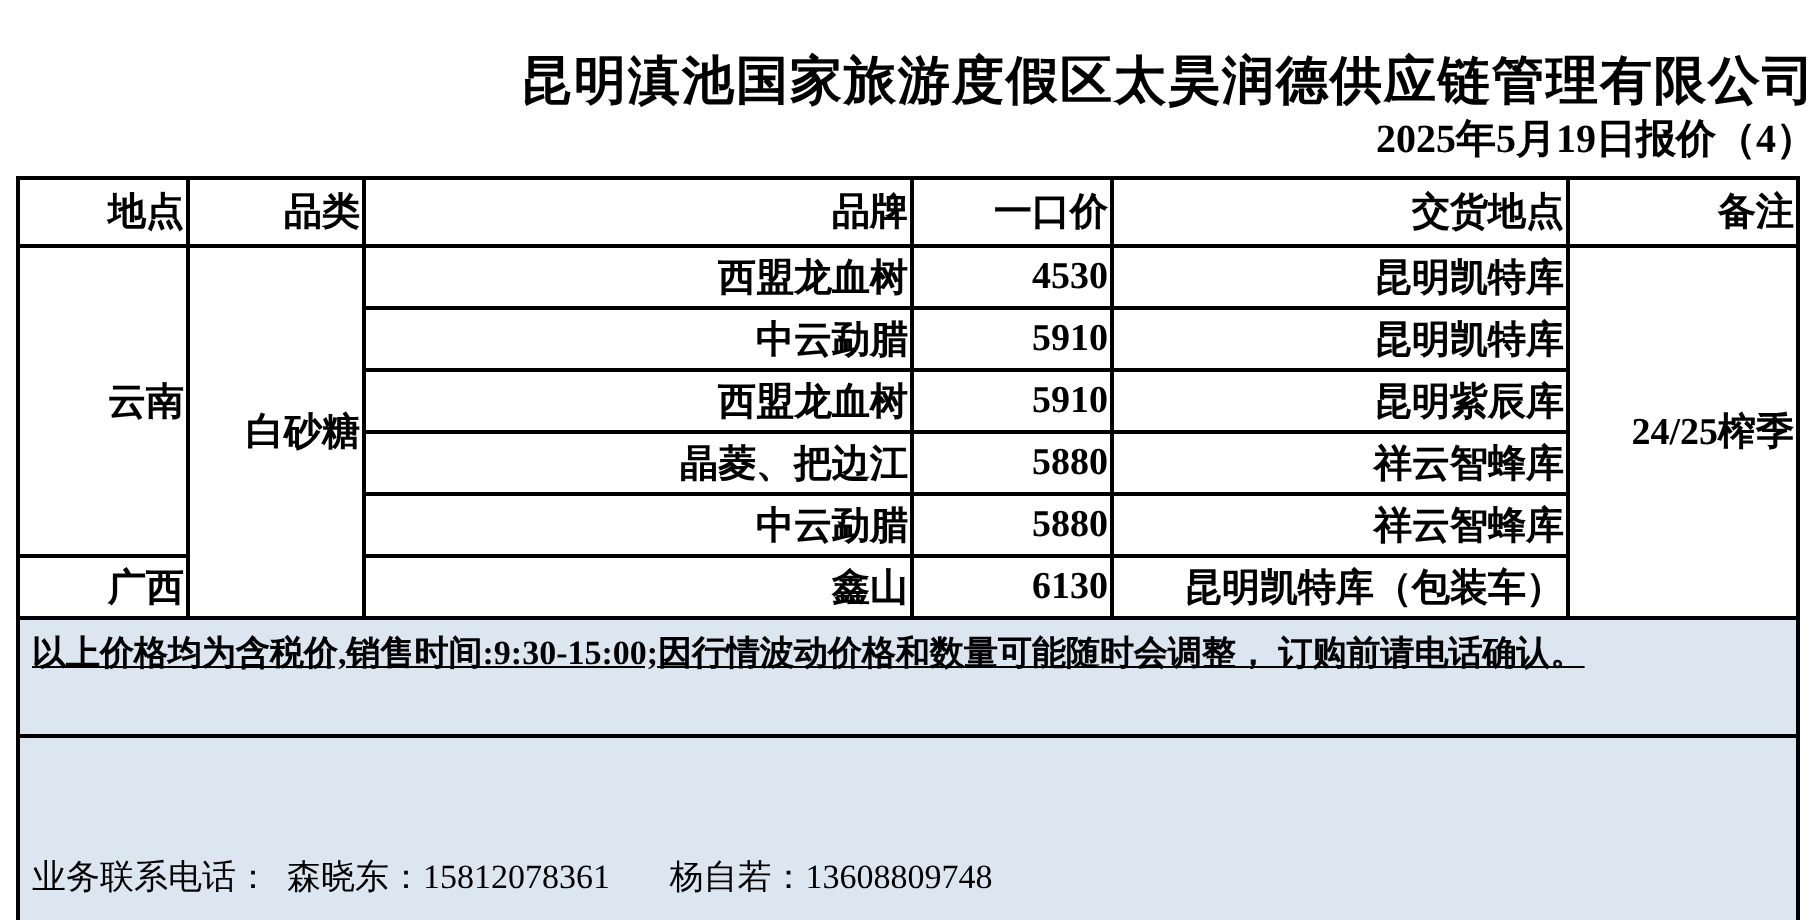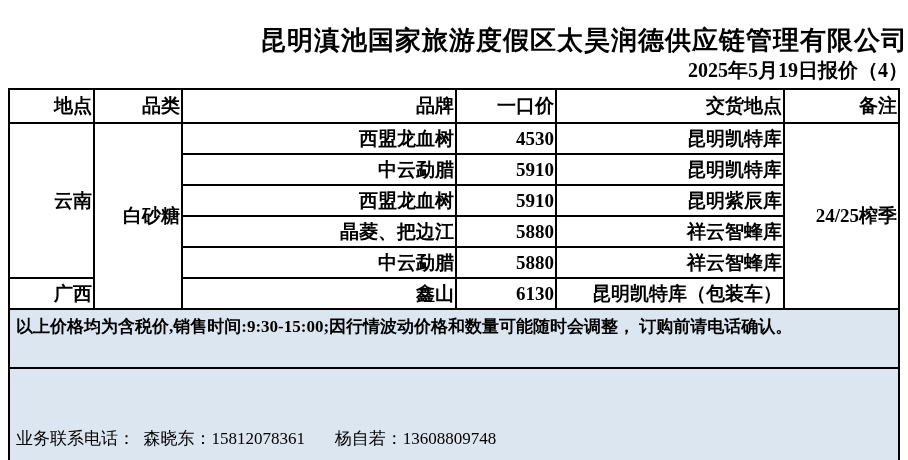--- a/index.html
+++ b/index.html
@@ -59,20 +59,21 @@
   .quote-table tbody tr.data-row { height: 31px; }
   .note-row td {
     background: var(--note-bg, #dce6f1);
     text-align: left;
     vertical-align: top;
     padding: 5px 6px 0 6px;
     height: 52px;
     line-height: 1.45;
     white-space: pre-wrap;
     font-size: 17px;
+    text-decoration: underline;
   }
   .contact-row td {
     background: var(--note-bg, #dce6f1);
     text-align: left;
     vertical-align: top;
     padding: 4px 6px 0 6px;
     height: 60px;
     font-weight: normal;
     font-size: 17px;
     line-height: 1.55;

